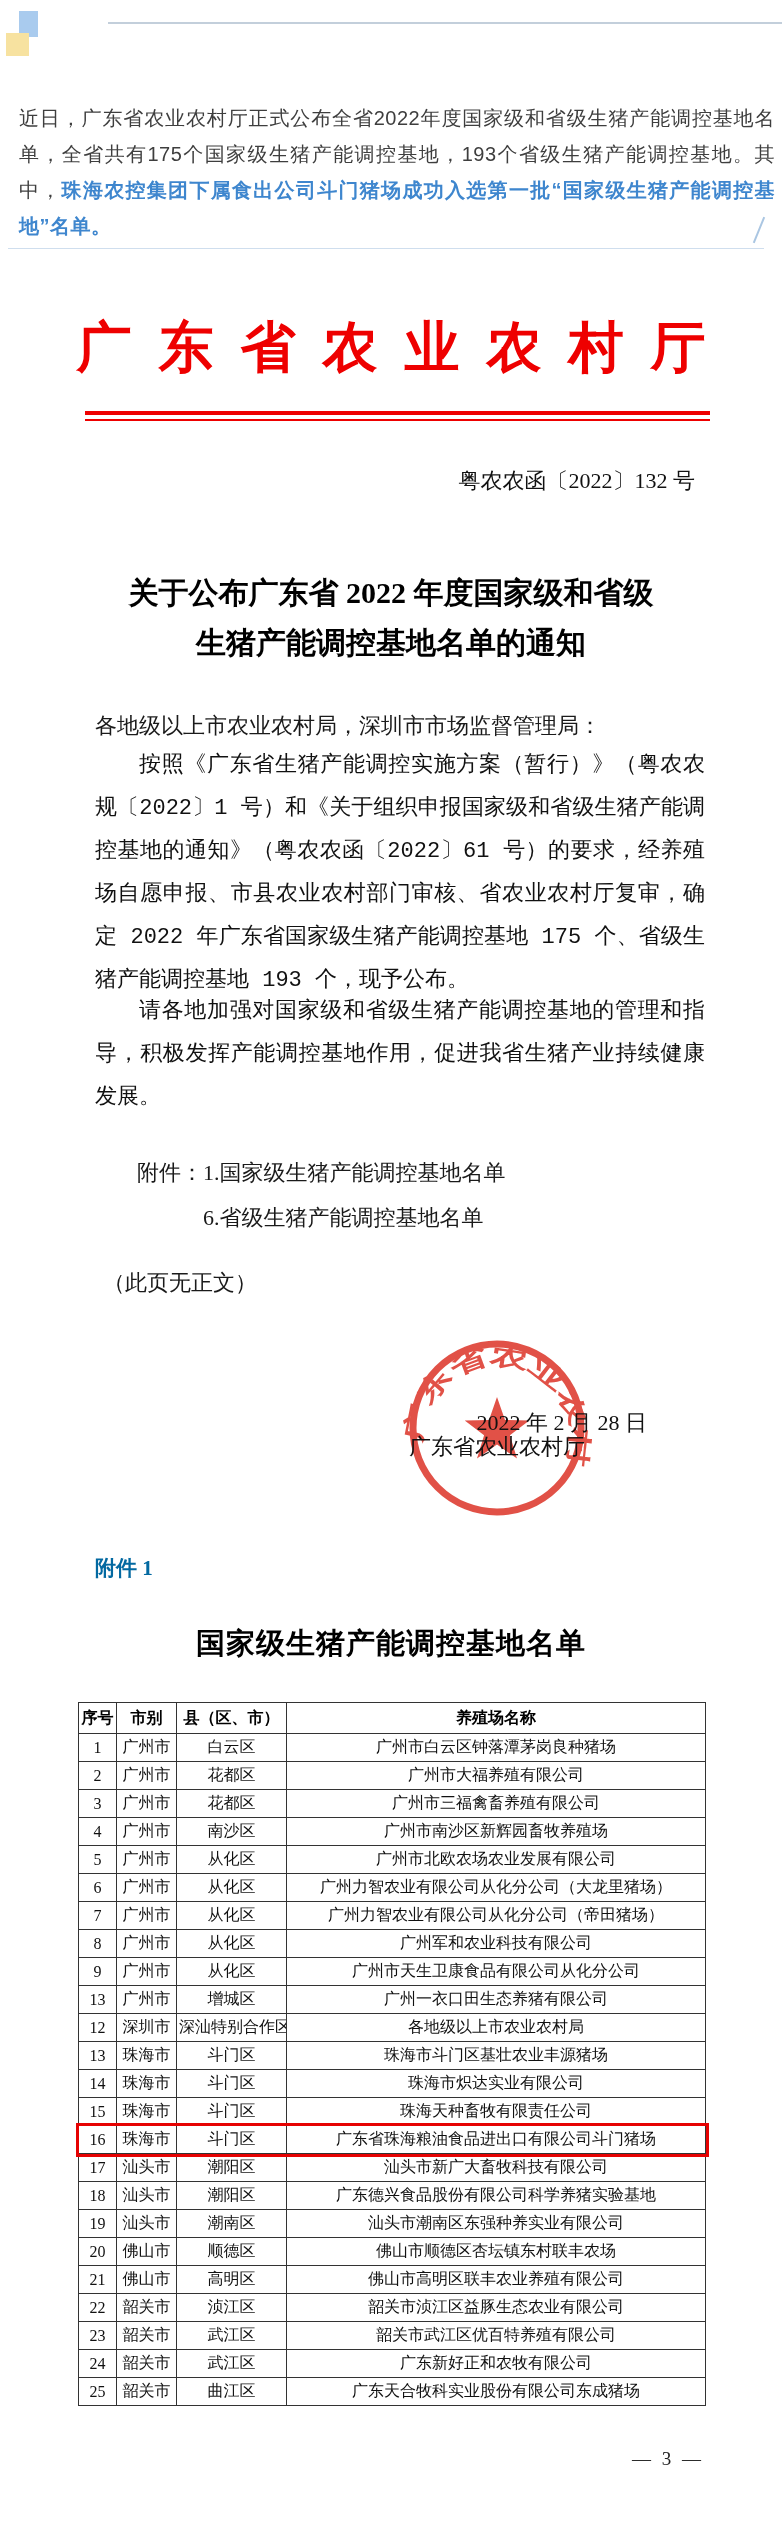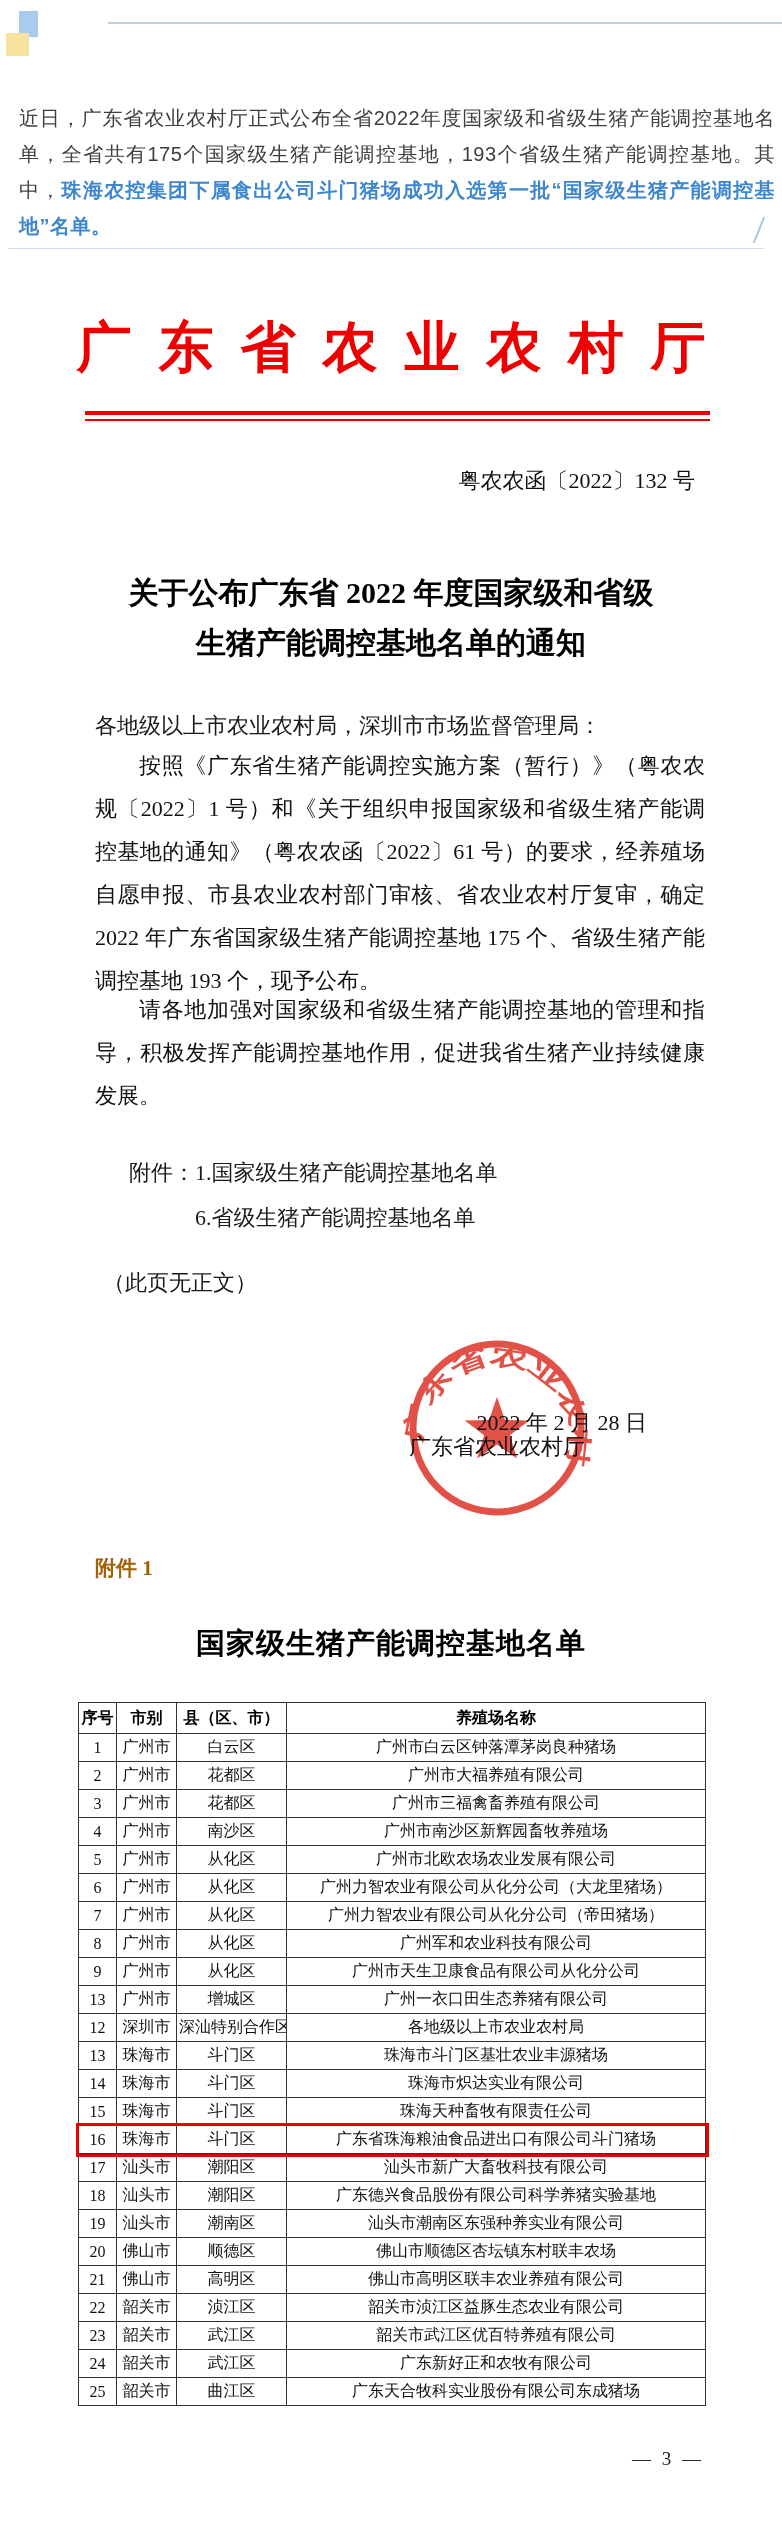--- a/index.html
+++ b/index.html
@@ -48,33 +48,33 @@
   
   .doc-title{
     position:absolute;top:568px;left:0;width:782px;
     text-align:center;font-size:30px;font-weight:bold;line-height:50px;color:#000;
   }
   .salutation{position:absolute;top:710px;left:95px;width:610px;font-size:22px;line-height:32px;}
   .para{
     position:absolute;left:95px;width:610px;
     font-size:22px;line-height:43px;text-align:justify;text-indent:44px;color:#111;
   }
-  .para1{top:744px;}
+  .para1{top:744px;font-family:Liberation Mono, monospace;}
   .para2{top:988px;}
-  .attachments{position:absolute;top:1150px;left:129px;font-size:22px;line-height:45px;}
+  .attachments{position:absolute;top:1150px;left:137px;font-size:22px;line-height:45px;}
   .attachments .att-line2{padding-left:66px;}
   .no-body-note{position:absolute;top:1268px;left:103px;font-size:22px;font-family:Liberation Mono, monospace;}
 
   
   .seal{position:absolute;left:402px;top:1333px;width:190px;height:190px;opacity:.88;}
   .signer{position:absolute;left:347px;top:1432px;width:300px;text-align:center;font-size:22px;color:#111;}
   .sign-date{position:absolute;left:347px;top:1408px;width:300px;text-align:right;font-size:22px;color:#111;}
 
   
-  .attach-label{position:absolute;top:1554px;left:95px;font-size:21px;font-weight:bold;color:#a16207;}
+  .attach-label{position:absolute;top:1554px;left:95px;font-size:21px;font-weight:bold;color:#0369a1;}
   .table-title{position:absolute;top:1624px;left:0;width:782px;text-align:center;font-size:29px;font-weight:bold;letter-spacing:1px;color:#000;}
 
   
   table.base-table{
     position:absolute;top:1702px;left:78px;width:627px;
     border-collapse:collapse;table-layout:fixed;
   }
   .base-table th,.base-table td{
     border:1px solid #333;
     text-align:center;vertical-align:middle;

